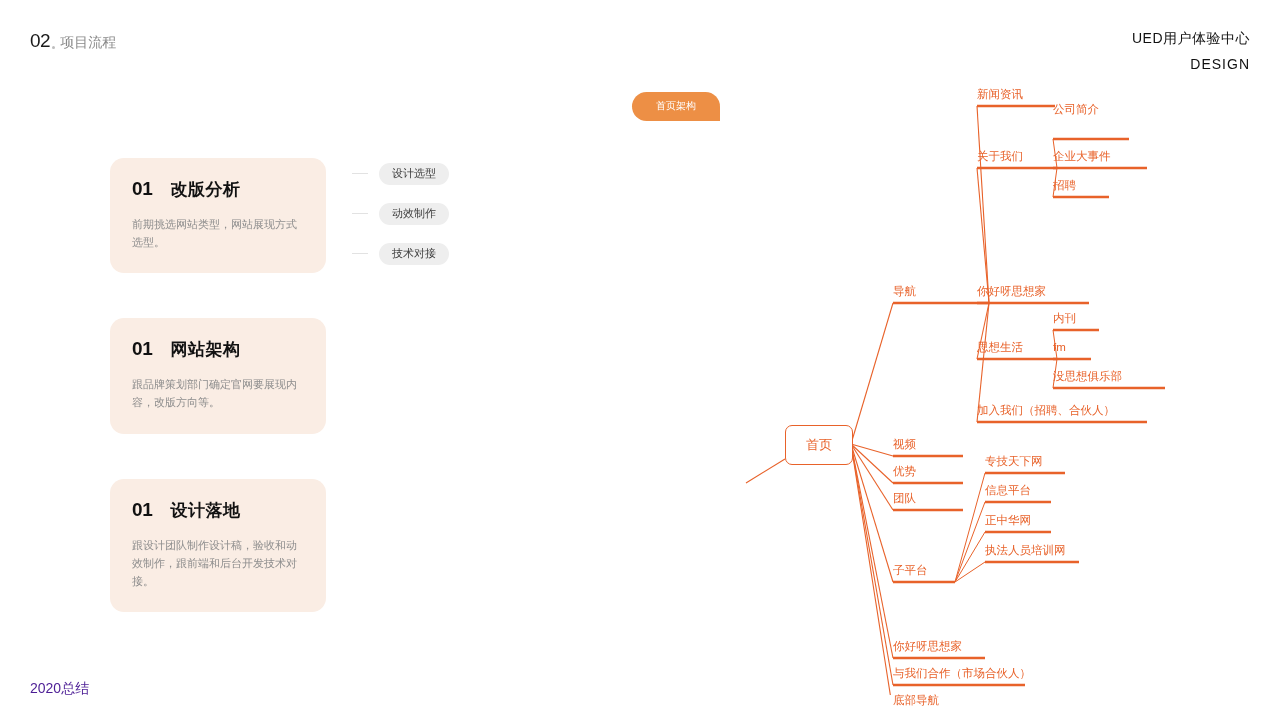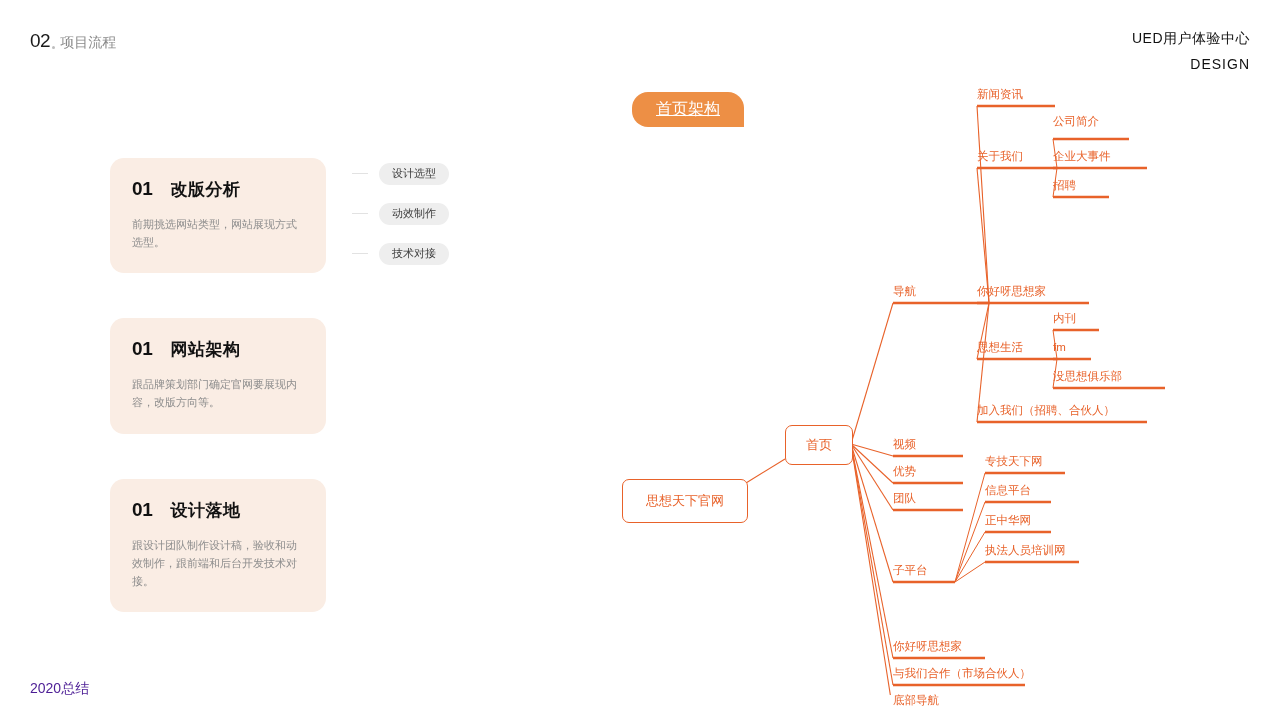--- a/index.html
+++ b/index.html
@@ -39,23 +39,23 @@
   .chip{
     background:#eeeeee;border-radius:11px;color:#3c3c3c;
     font-size:11px;padding:5px 13px 6px 13px;line-height:1;white-space:nowrap;
   }
 
   
   .mindmap{position:absolute;left:600px;top:75px;width:660px;height:620px;}
   .mm-svg{position:absolute;left:0;top:0;}
   .badge{
     position:absolute;left:32px;top:17px;
-    background:#ED8F45;color:#fff;font-size:16px;
+    background:#ED8F45;color:#fff;font-size:10px;
     padding:9px 24px 10px 24px;
-    border-radius:16px 16px 0 16px;white-space:nowrap;line-height:1;text-decoration:underline;
+    border-radius:16px 16px 0 16px;white-space:nowrap;line-height:1;
   }
   .node{
     position:absolute;border:1.6px solid #E8622A;border-radius:7px;
     background:#fff;color:#E8622A;font-size:13px;
     display:flex;align-items:center;justify-content:center;white-space:nowrap;
   }
   .mm-label{
     position:absolute;color:#E8622A;font-size:11.5px;white-space:nowrap;line-height:1;
   }
 </style>
@@ -168,37 +168,36 @@
       <line x1="385" y1="398" x2="465" y2="398" stroke="#E8622A" stroke-width="2.6"></line>
       <line x1="355" y1="507" x2="385" y2="398" stroke="#E8622A" stroke-width="1"></line>
       <line x1="385" y1="427" x2="451" y2="427" stroke="#E8622A" stroke-width="2.6"></line>
       <line x1="355" y1="507" x2="385" y2="427" stroke="#E8622A" stroke-width="1"></line>
       <line x1="385" y1="457" x2="451" y2="457" stroke="#E8622A" stroke-width="2.6"></line>
       <line x1="355" y1="507" x2="385" y2="457" stroke="#E8622A" stroke-width="1"></line>
       <line x1="385" y1="487" x2="479" y2="487" stroke="#E8622A" stroke-width="2.6"></line>
       <line x1="355" y1="507" x2="385" y2="487" stroke="#E8622A" stroke-width="1"></line>
     </svg>
   <div class="badge">首页架构</div>
-  <div class="node" id="node-root" style="left: 22px; top: 404px; width: 124px; height: 42px;">思想天下官网</div>
   <div class="node" id="node-hub" style="left: 185px; top: 350px; width: 66px; height: 38px;">首页</div>
   <div id="mm-labels">
       <div class="mm-label" style="left: 293px; top: 211px; text-align: center;">导航</div>
       <div class="mm-label" style="left: 293px; top: 364px;">视频</div>
       <div class="mm-label" style="left: 293px; top: 391px;">优势</div>
       <div class="mm-label" style="left: 293px; top: 418px;">团队</div>
       <div class="mm-label" style="left: 293px; top: 490px;">子平台</div>
       <div class="mm-label" style="left: 293px; top: 566px;">你好呀思想家</div>
       <div class="mm-label" style="left: 293px; top: 593px;">与我们合作（市场合伙人）</div>
       <div class="mm-label" style="left: 293px; top: 620px;">底部导航</div>
       <div class="mm-label" style="left: 377px; top: 14px;">新闻资讯</div>
       <div class="mm-label" style="left: 377px; top: 76px;">关于我们</div>
       <div class="mm-label" style="left: 377px; top: 211px;">你好呀思想家</div>
       <div class="mm-label" style="left: 377px; top: 267px;">思想生活</div>
       <div class="mm-label" style="left: 377px; top: 330px;">加入我们（招聘、合伙人）</div>
-      <div class="mm-label" style="left: 453px; top: 41px;">公司简介</div>
+      <div class="mm-label" style="left: 453px; top: 29px;">公司简介</div>
       <div class="mm-label" style="left: 453px; top: 76px;">企业大事件</div>
       <div class="mm-label" style="left: 453px; top: 105px;">招聘</div>
       <div class="mm-label" style="left: 453px; top: 238px;">内刊</div>
       <div class="mm-label" style="left: 453px; top: 267px;">fm</div>
       <div class="mm-label" style="left: 453px; top: 296px;">没思想俱乐部</div>
       <div class="mm-label" style="left: 385px; top: 381px;">专技天下网</div>
       <div class="mm-label" style="left: 385px; top: 410px;">信息平台</div>
       <div class="mm-label" style="left: 385px; top: 440px;">正中华网</div>
       <div class="mm-label" style="left: 385px; top: 470px;">执法人员培训网</div>
     </div>

